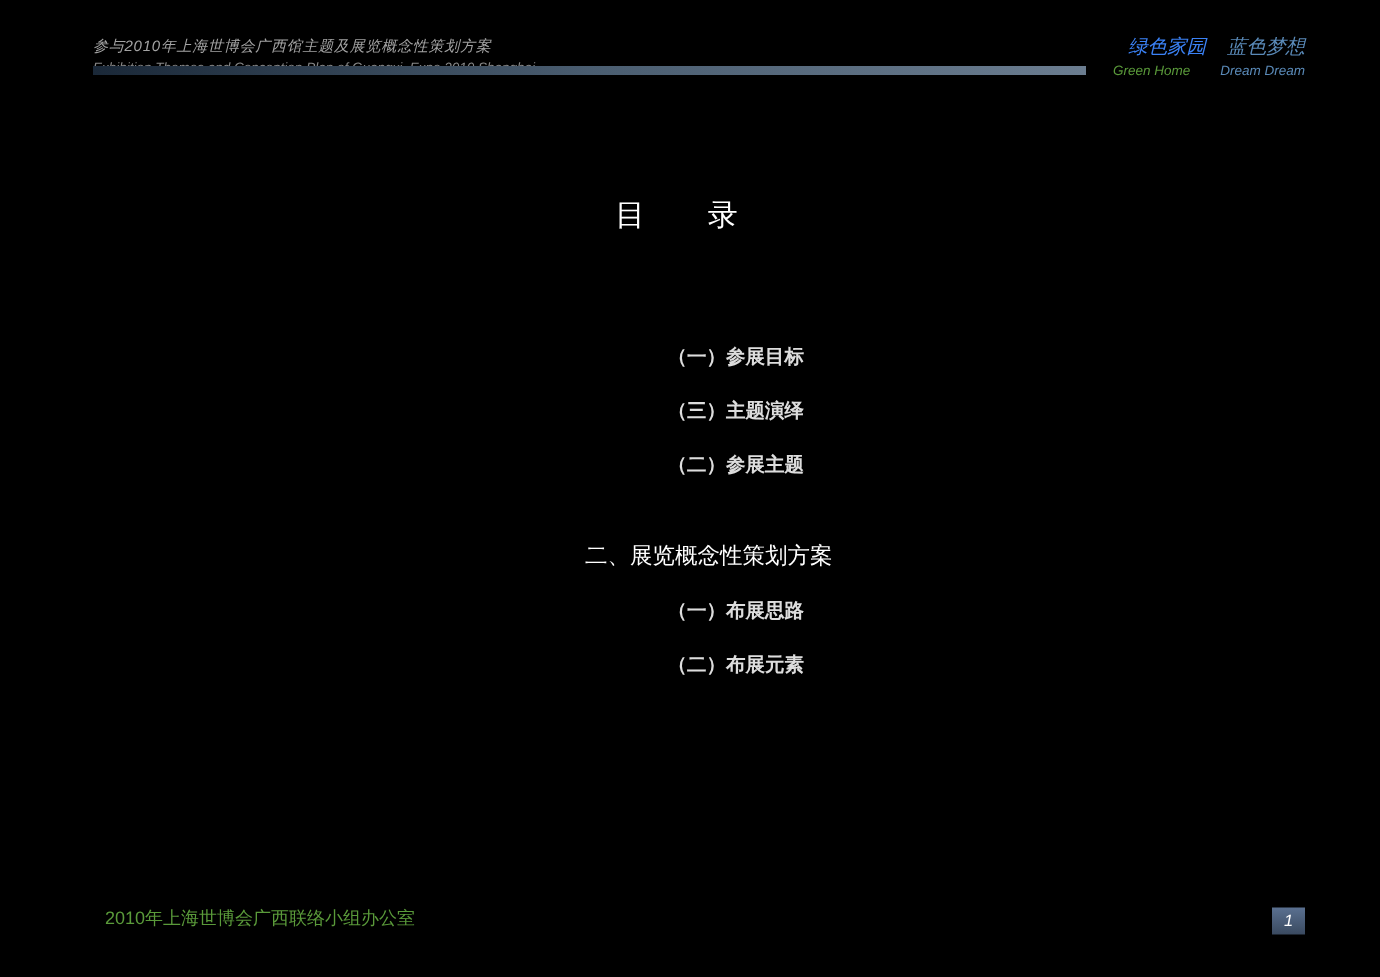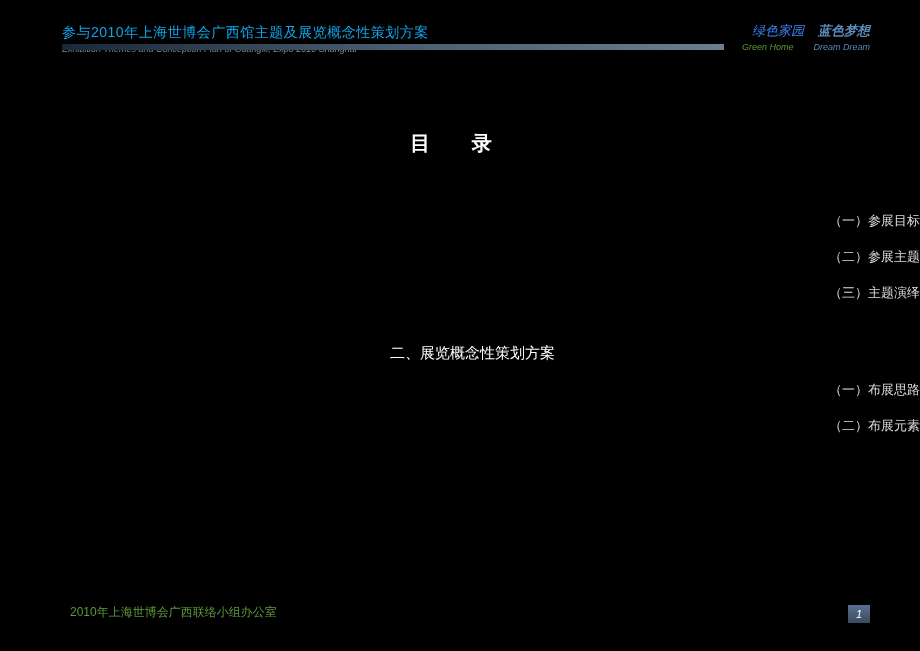--- a/index.html
+++ b/index.html
@@ -12,22 +12,23 @@
       position: relative;
       overflow: hidden;
     }
     .header {
       position: absolute;
       top: 24px;
       left: 62px;
       right: 50px;
     }
     .header-title-cn {
-      font-size: 14px;
-      color: #0ea5e9;
+      font-size: 10px;
+      font-style: italic;
+      color: #a3a3a3;
       letter-spacing: 0.5px;
     }
     .header-title-en {
       font-size: 9px;
       font-style: italic;
       color: #888;
       margin-top: 2px;
     }
     .header-bar {
       position: absolute;
@@ -38,57 +39,56 @@
       background: linear-gradient(90deg, #1a2838 0%, #4a5d70 50%, #6b7d90 100%);
     }
     .header-slogan {
       position: absolute;
       top: 22px;
       right: 50px;
       text-align: right;
     }
     .slogan-row { display: flex; gap: 14px; justify-content: flex-end; }
     .slogan-green-cn { color: #3b82f6; font-size: 13px; font-style: italic; }
-    .slogan-blue-cn { color: #5a8ab8; font-size: 13px; font-style: italic; font-weight: bold; }
+    .slogan-blue-cn { color: #5a8ab8; font-size: 13px; font-style: italic; }
     .slogan-en-row { display: flex; gap: 20px; justify-content: space-between; margin-top: 2px; }
     .slogan-green-en { color: #5a9a3a; font-size: 9px; font-style: italic; }
     .slogan-blue-en { color: #5a8ab8; font-size: 9px; font-style: italic; }
 
     .content {
       position: absolute;
       top: 130px;
       left: 0;
       right: 0;
       text-align: left;
     }
     .toc-title {
       font-size: 20px;
       letter-spacing: 18px;
       text-align: center;
-      margin-bottom: 55px;
+      margin-bottom: 72px;
       color: #fff;
-      font-weight: bold;
+      font-weight: normal;
     }
     .section {
       margin-left: 390px;
       margin-bottom: 42px;
     }
     .section-heading {
       font-size: 15px;
       color: #fff;
       margin-bottom: 18px;
       font-weight: normal;
     }
     .sub-item {
       font-size: 13px;
       color: #ddd;
       margin-left: 55px;
       margin-bottom: 18px;
-      font-weight: normal;
-      text-align: right;
+      font-weight: bold;
     }
 
     .footer {
       position: absolute;
       bottom: 30px;
       left: 70px;
       right: 50px;
     }
     .footer-text {
       color: #5a9a3a;
@@ -125,22 +125,22 @@
     <span class="slogan-green-en">Green Home</span>
     <span class="slogan-blue-en">Dream Dream</span>
   </div>
 </div>
 
 <div class="content">
   <div class="toc-title">目 录</div>
 
   <div class="section">
     <div class="sub-item">（一）参展目标</div>
+    <div class="sub-item">（三）主题演绎</div>
     <div class="sub-item">（二）参展主题</div>
-    <div class="sub-item">（三）主题演绎</div>
   </div>
 
   <div class="section">
     <div class="section-heading">二、展览概念性策划方案</div>
     <div class="sub-item">（一）布展思路</div>
     <div class="sub-item">（二）布展元素</div>
   </div>
 </div>
 
 <div class="footer">

